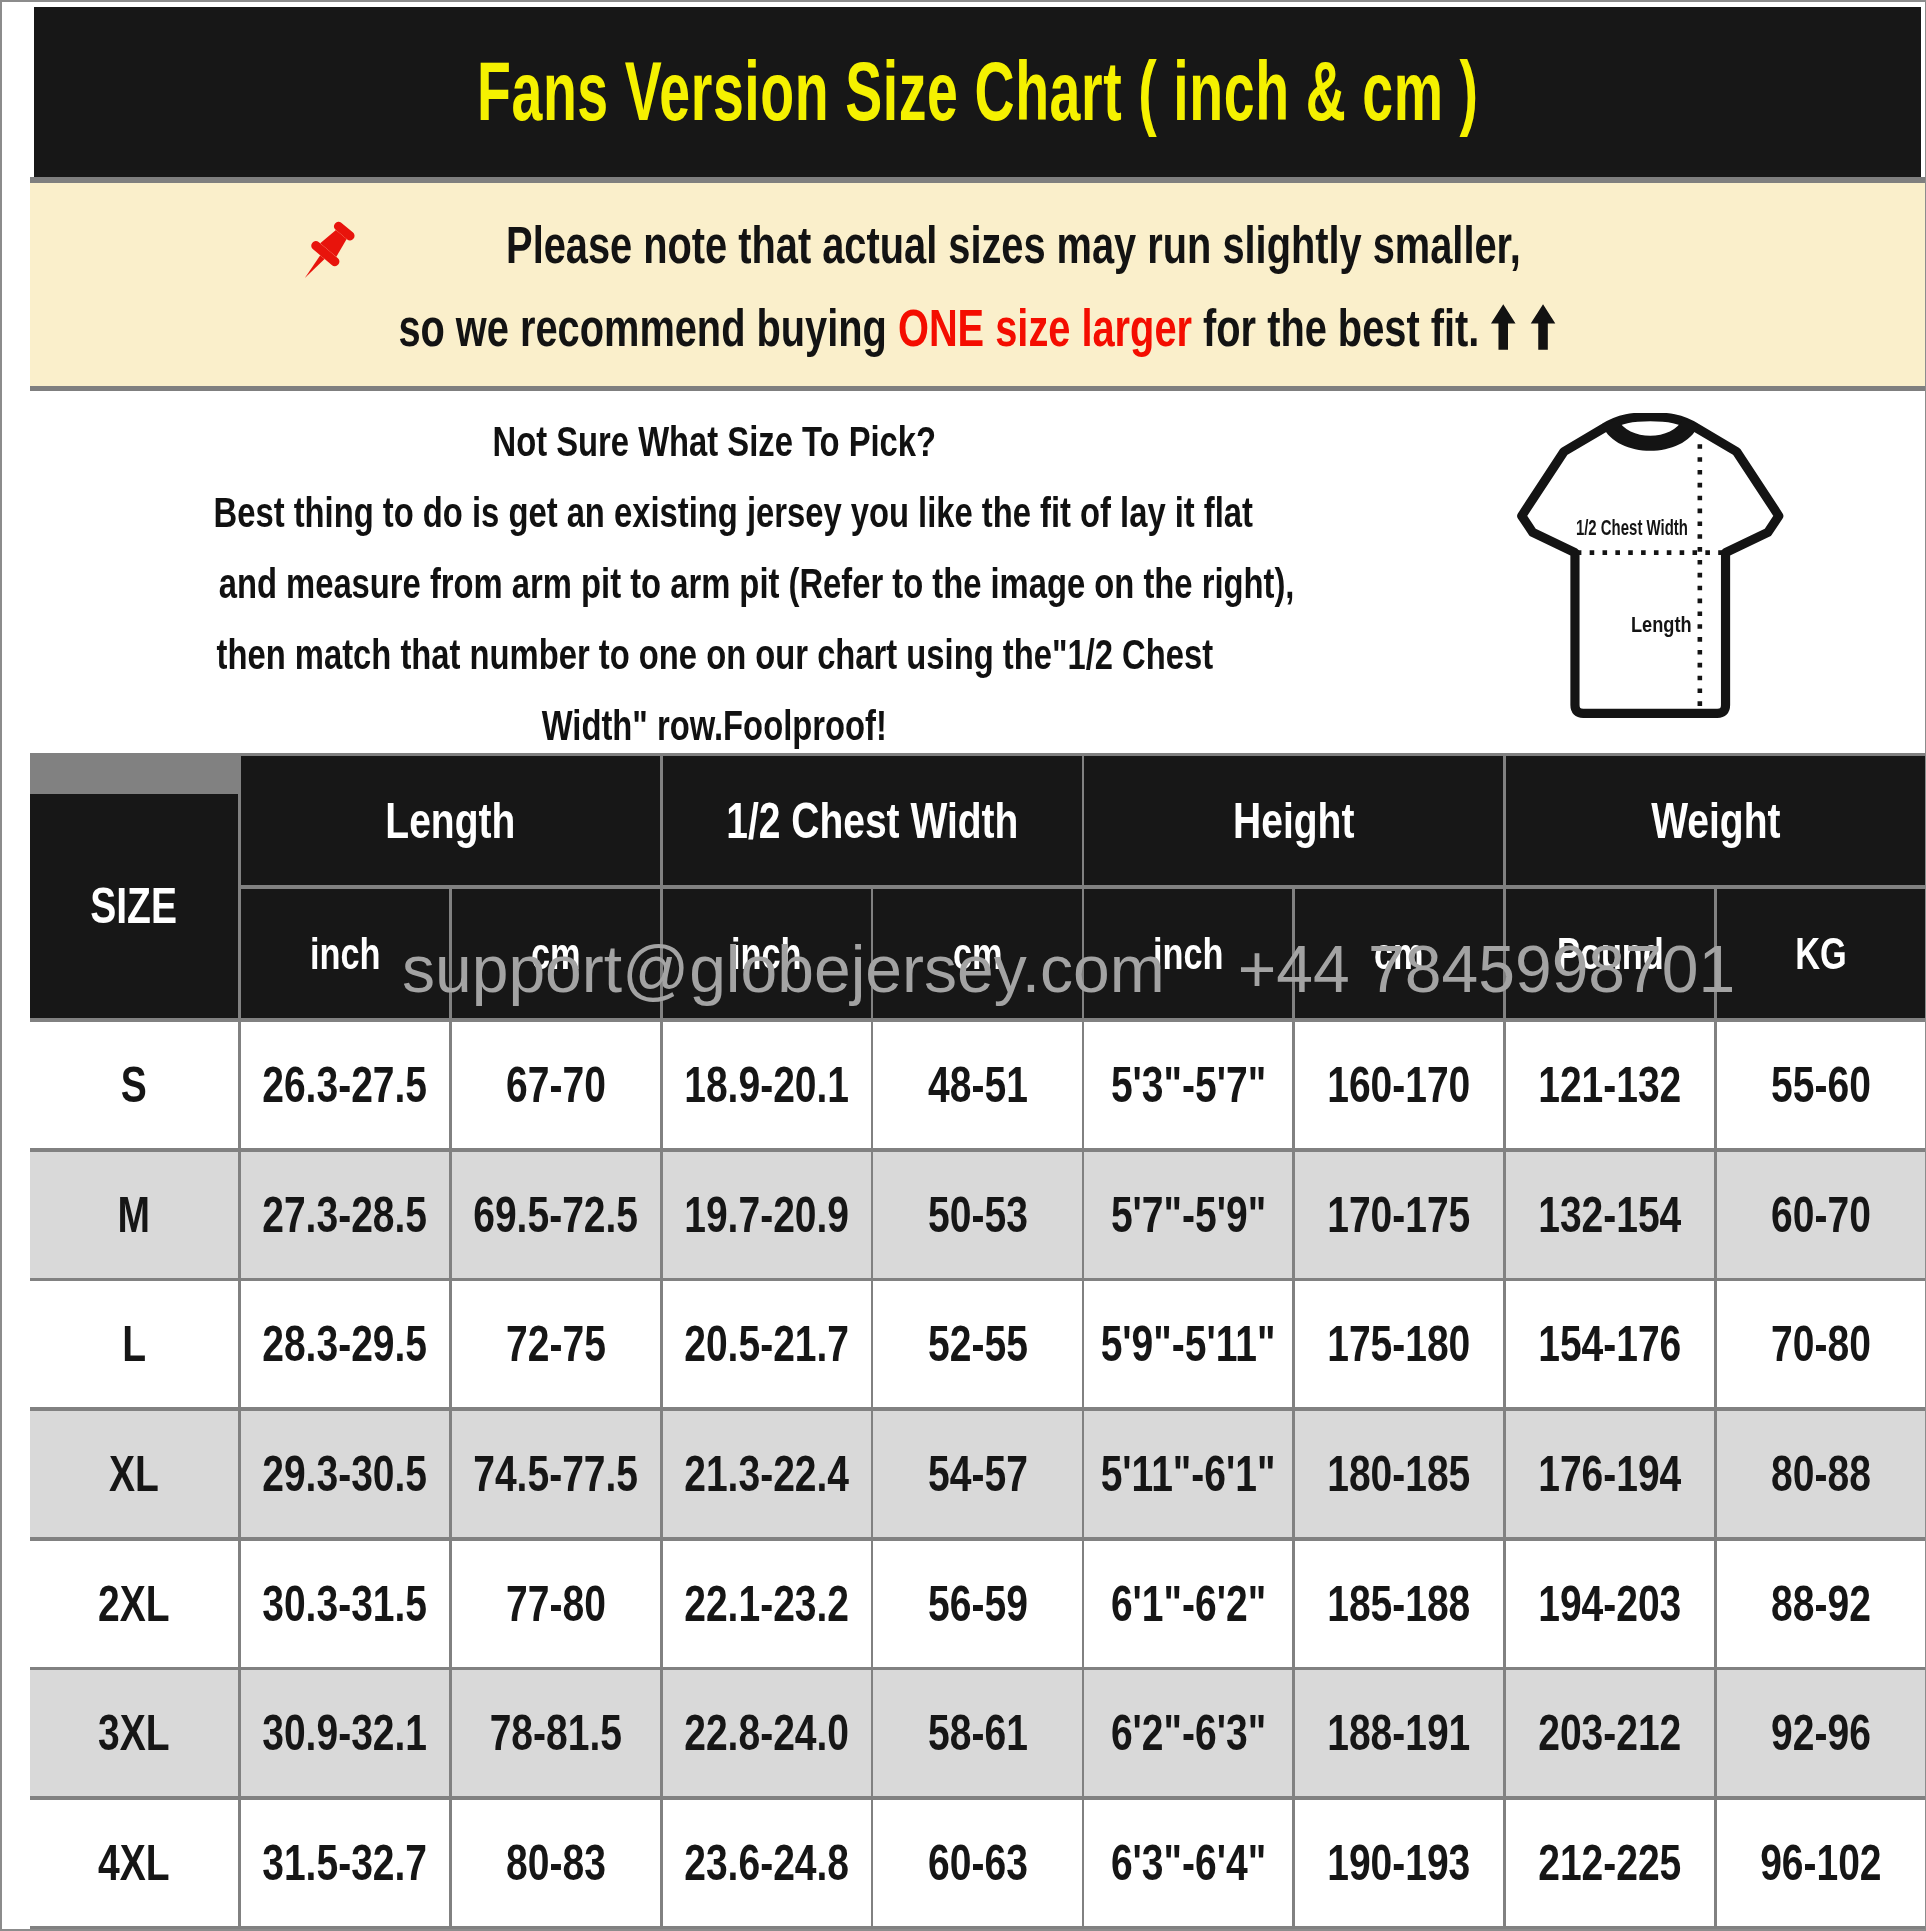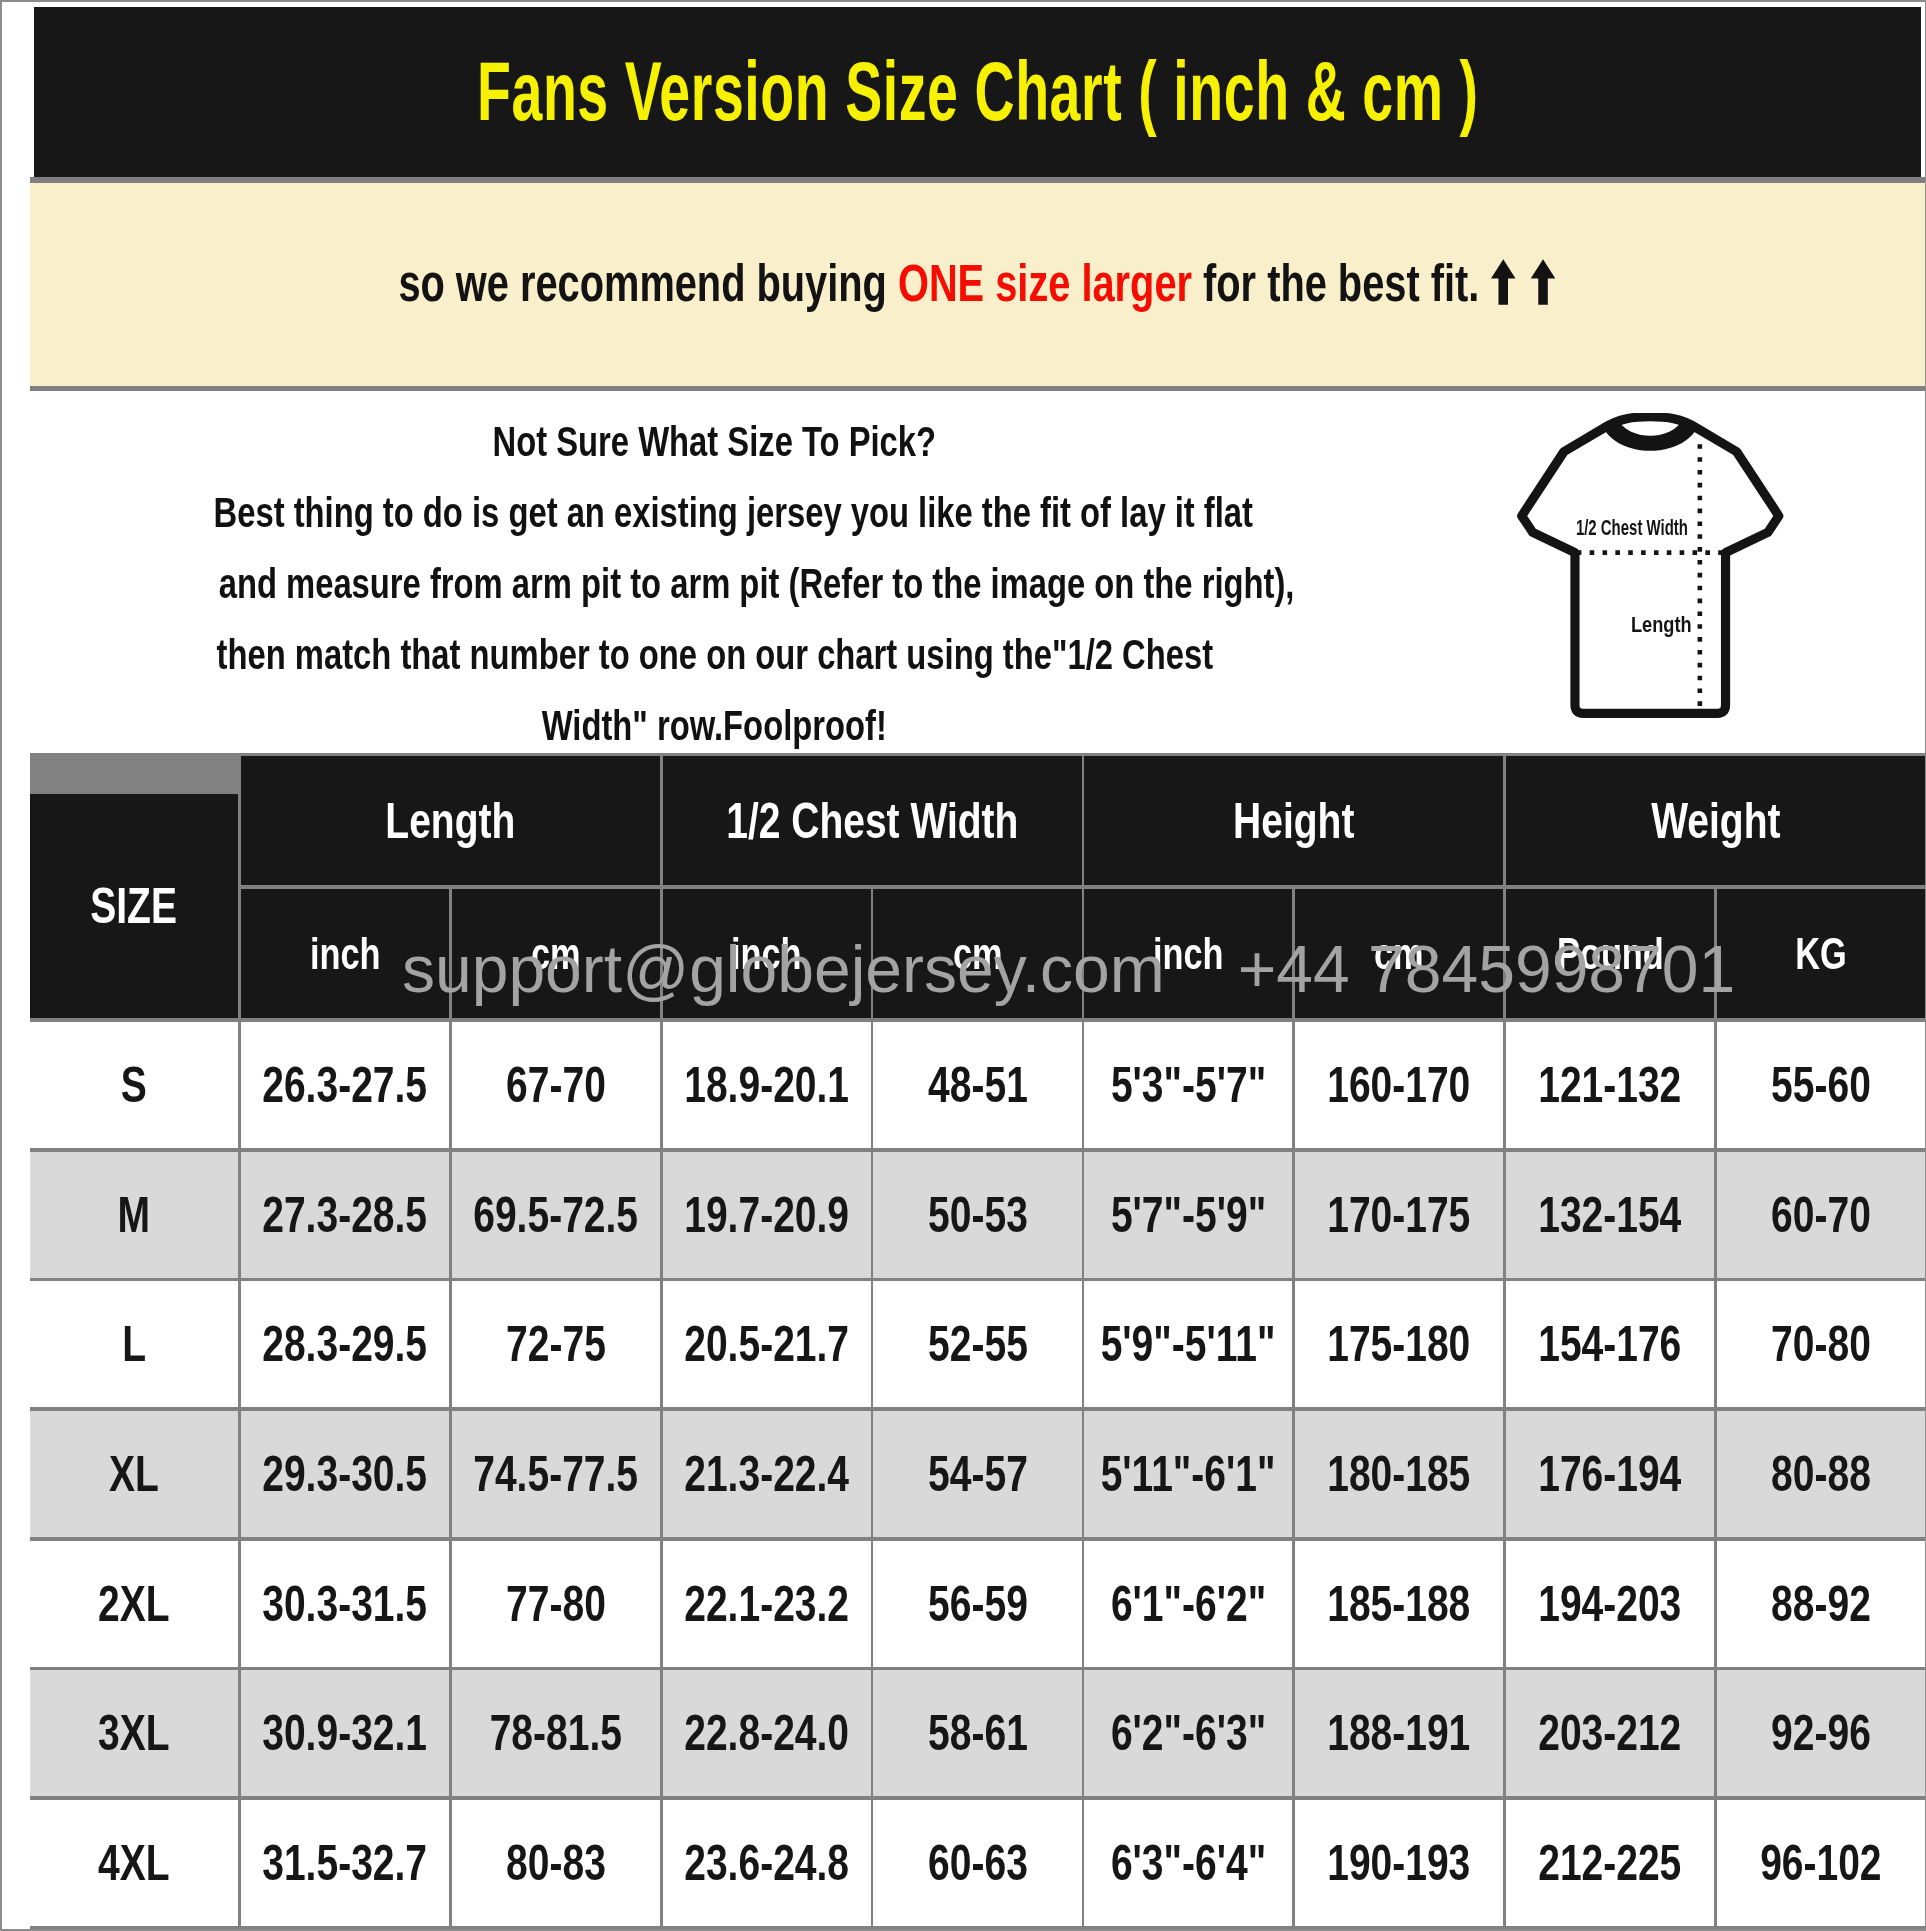--- a/index.html
+++ b/index.html
@@ -71,20 +71,31 @@
 
   <div class="hdr-wrap">
     <div class="hdr">
       <span class="cxt title">Fans Version Size Chart ( inch &amp; cm )</span>
     </div>
   </div>
 
   <div class="divider"></div>
 
   <section class="notice">
+    <div class="n-line n-line1">
+      <svg class="pin-ic" viewBox="0 0 100 100" aria-hidden="true">
+        <g transform="rotate(40 50 50)" fill="#E8140C">
+          <rect x="33" y="3" width="34" height="13" rx="6"></rect>
+          <path d="M40 16 L60 16 L65 45 L35 45 Z"></path>
+          <rect x="26" y="45" width="48" height="13" rx="6"></rect>
+          <path d="M46 58 L54 58 L50 97 Z"></path>
+        </g>
+      </svg>
+      <span class="cx">Please note that actual sizes may run slightly smaller,</span>
+    </div>
     <div class="n-line">
       <span class="cx"><span>so we recommend buying </span><span class="red">ONE size larger</span><span> for the best fit.</span><svg class="arrow-ic" viewBox="0 0 40 54" aria-hidden="true">
             <path d="M20 1 L38 23 H27 V53 H13 V23 H2 Z" fill="#121212"></path>
           </svg><svg class="arrow-ic" viewBox="0 0 40 54" aria-hidden="true">
             <path d="M20 1 L38 23 H27 V53 H13 V23 H2 Z" fill="#121212"></path>
           </svg></span>
     </div>
   </section>
 
   <div class="divider2"></div>

